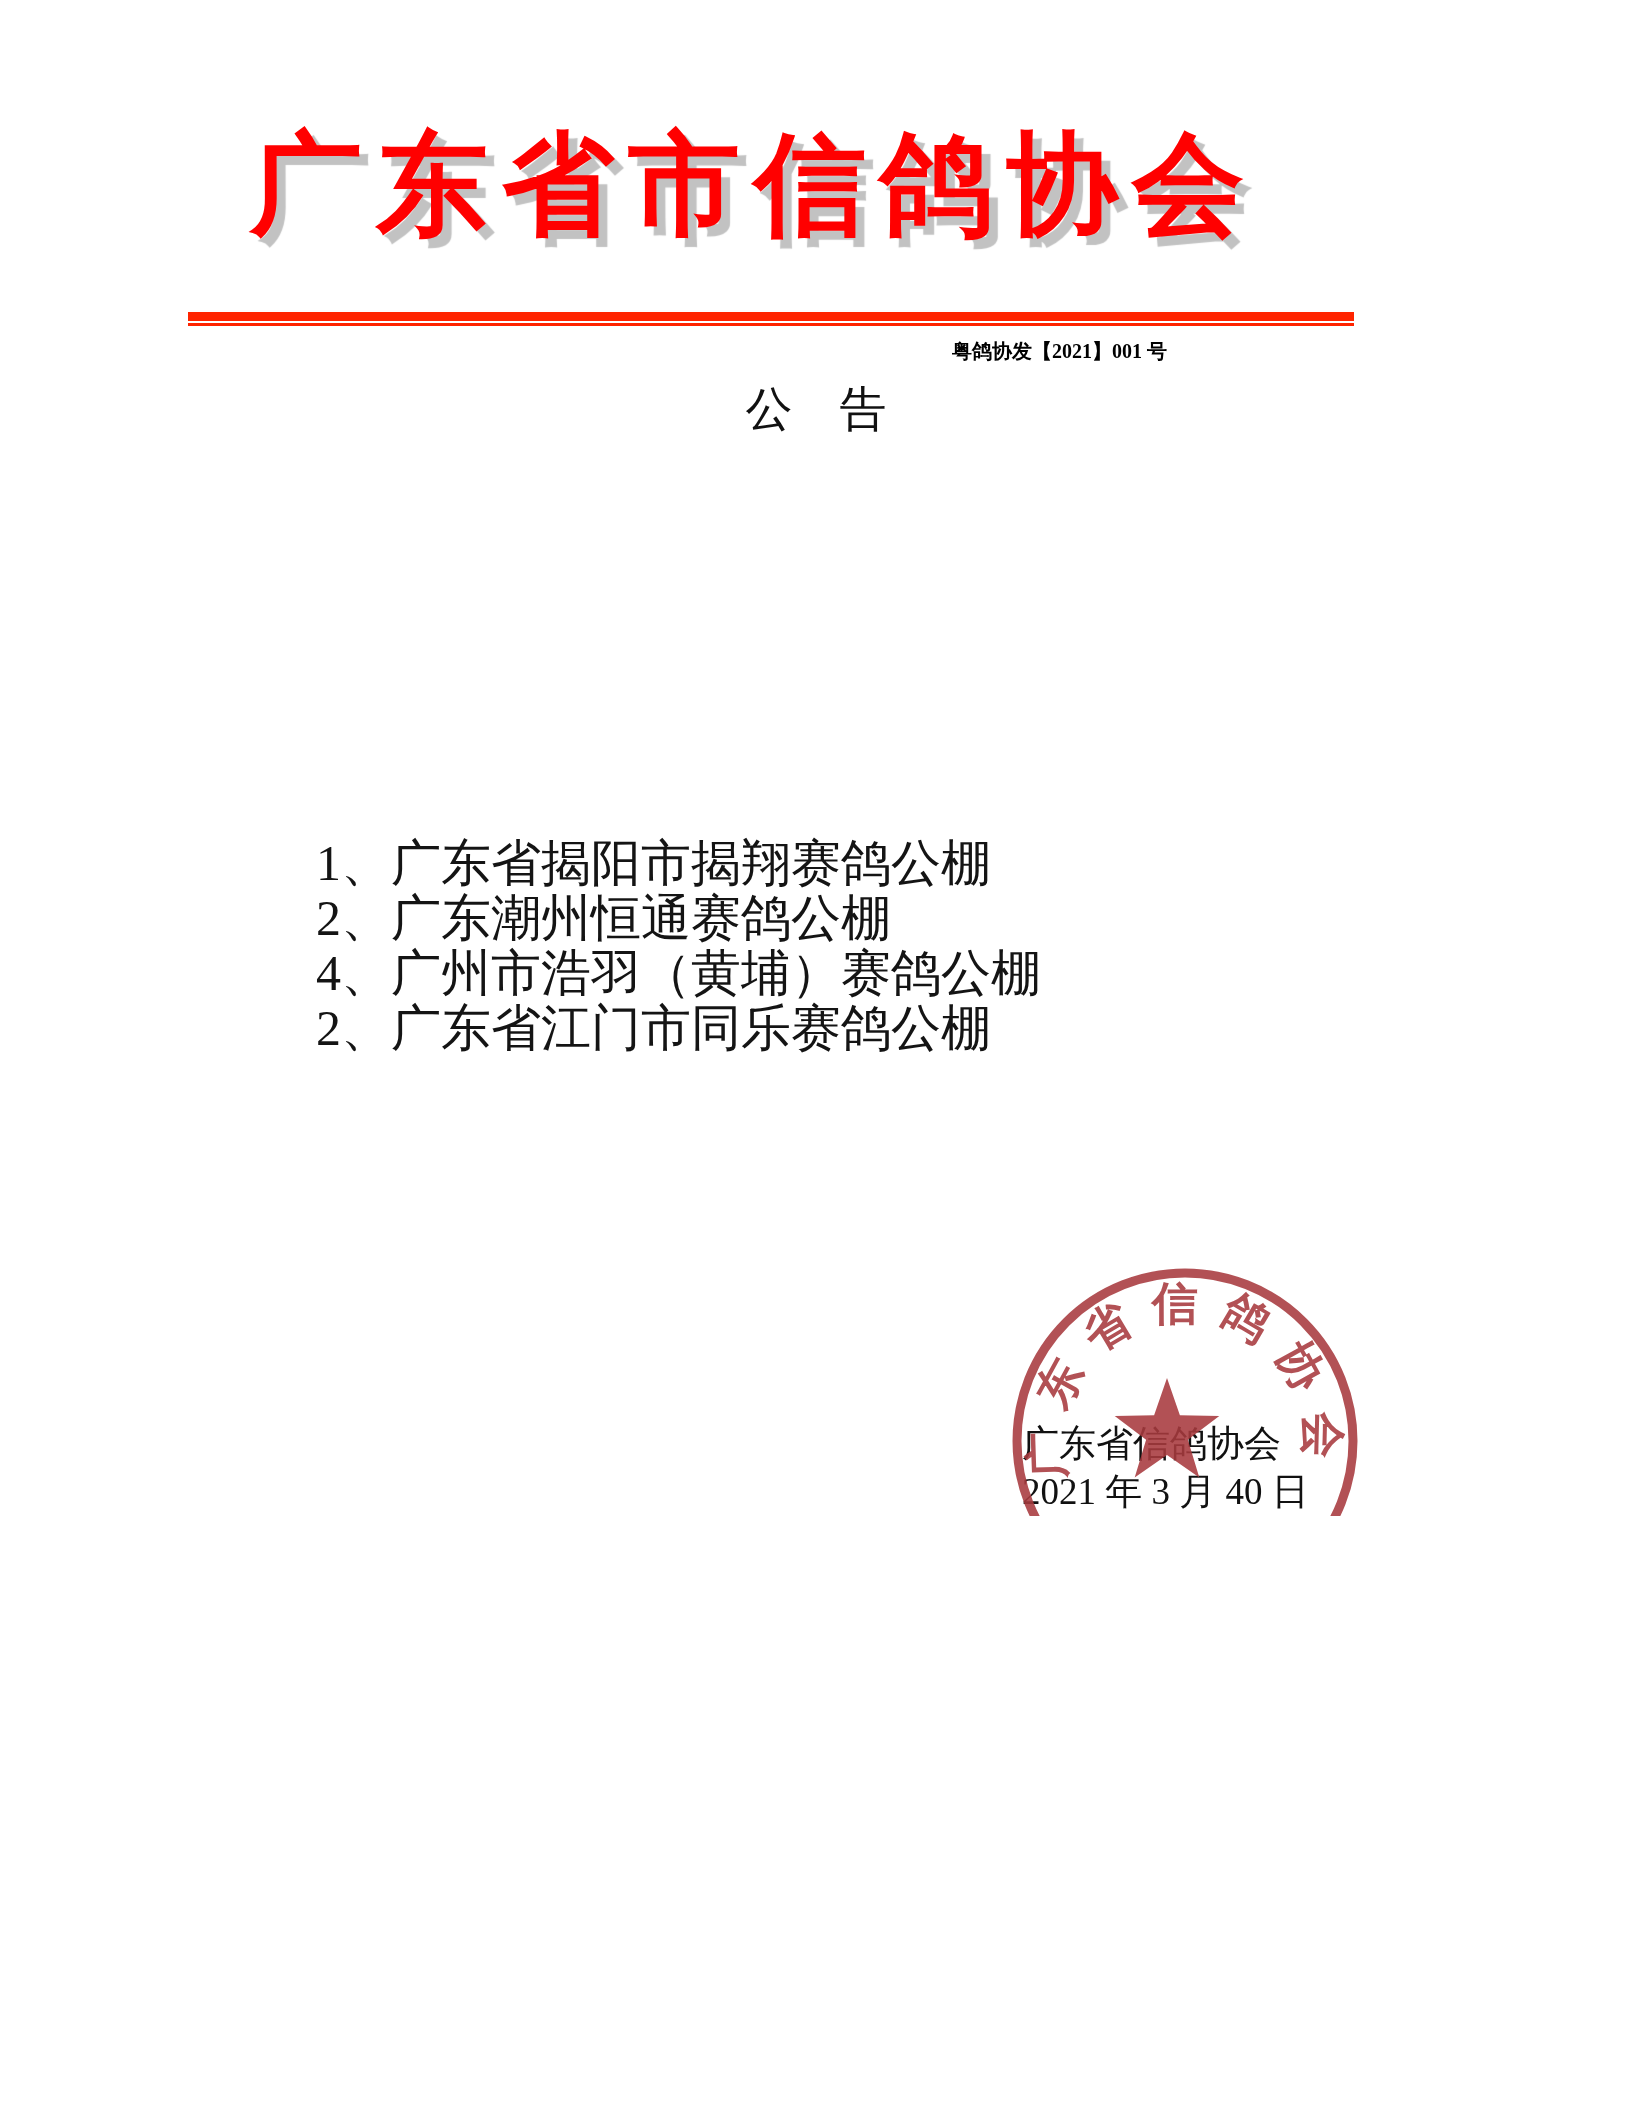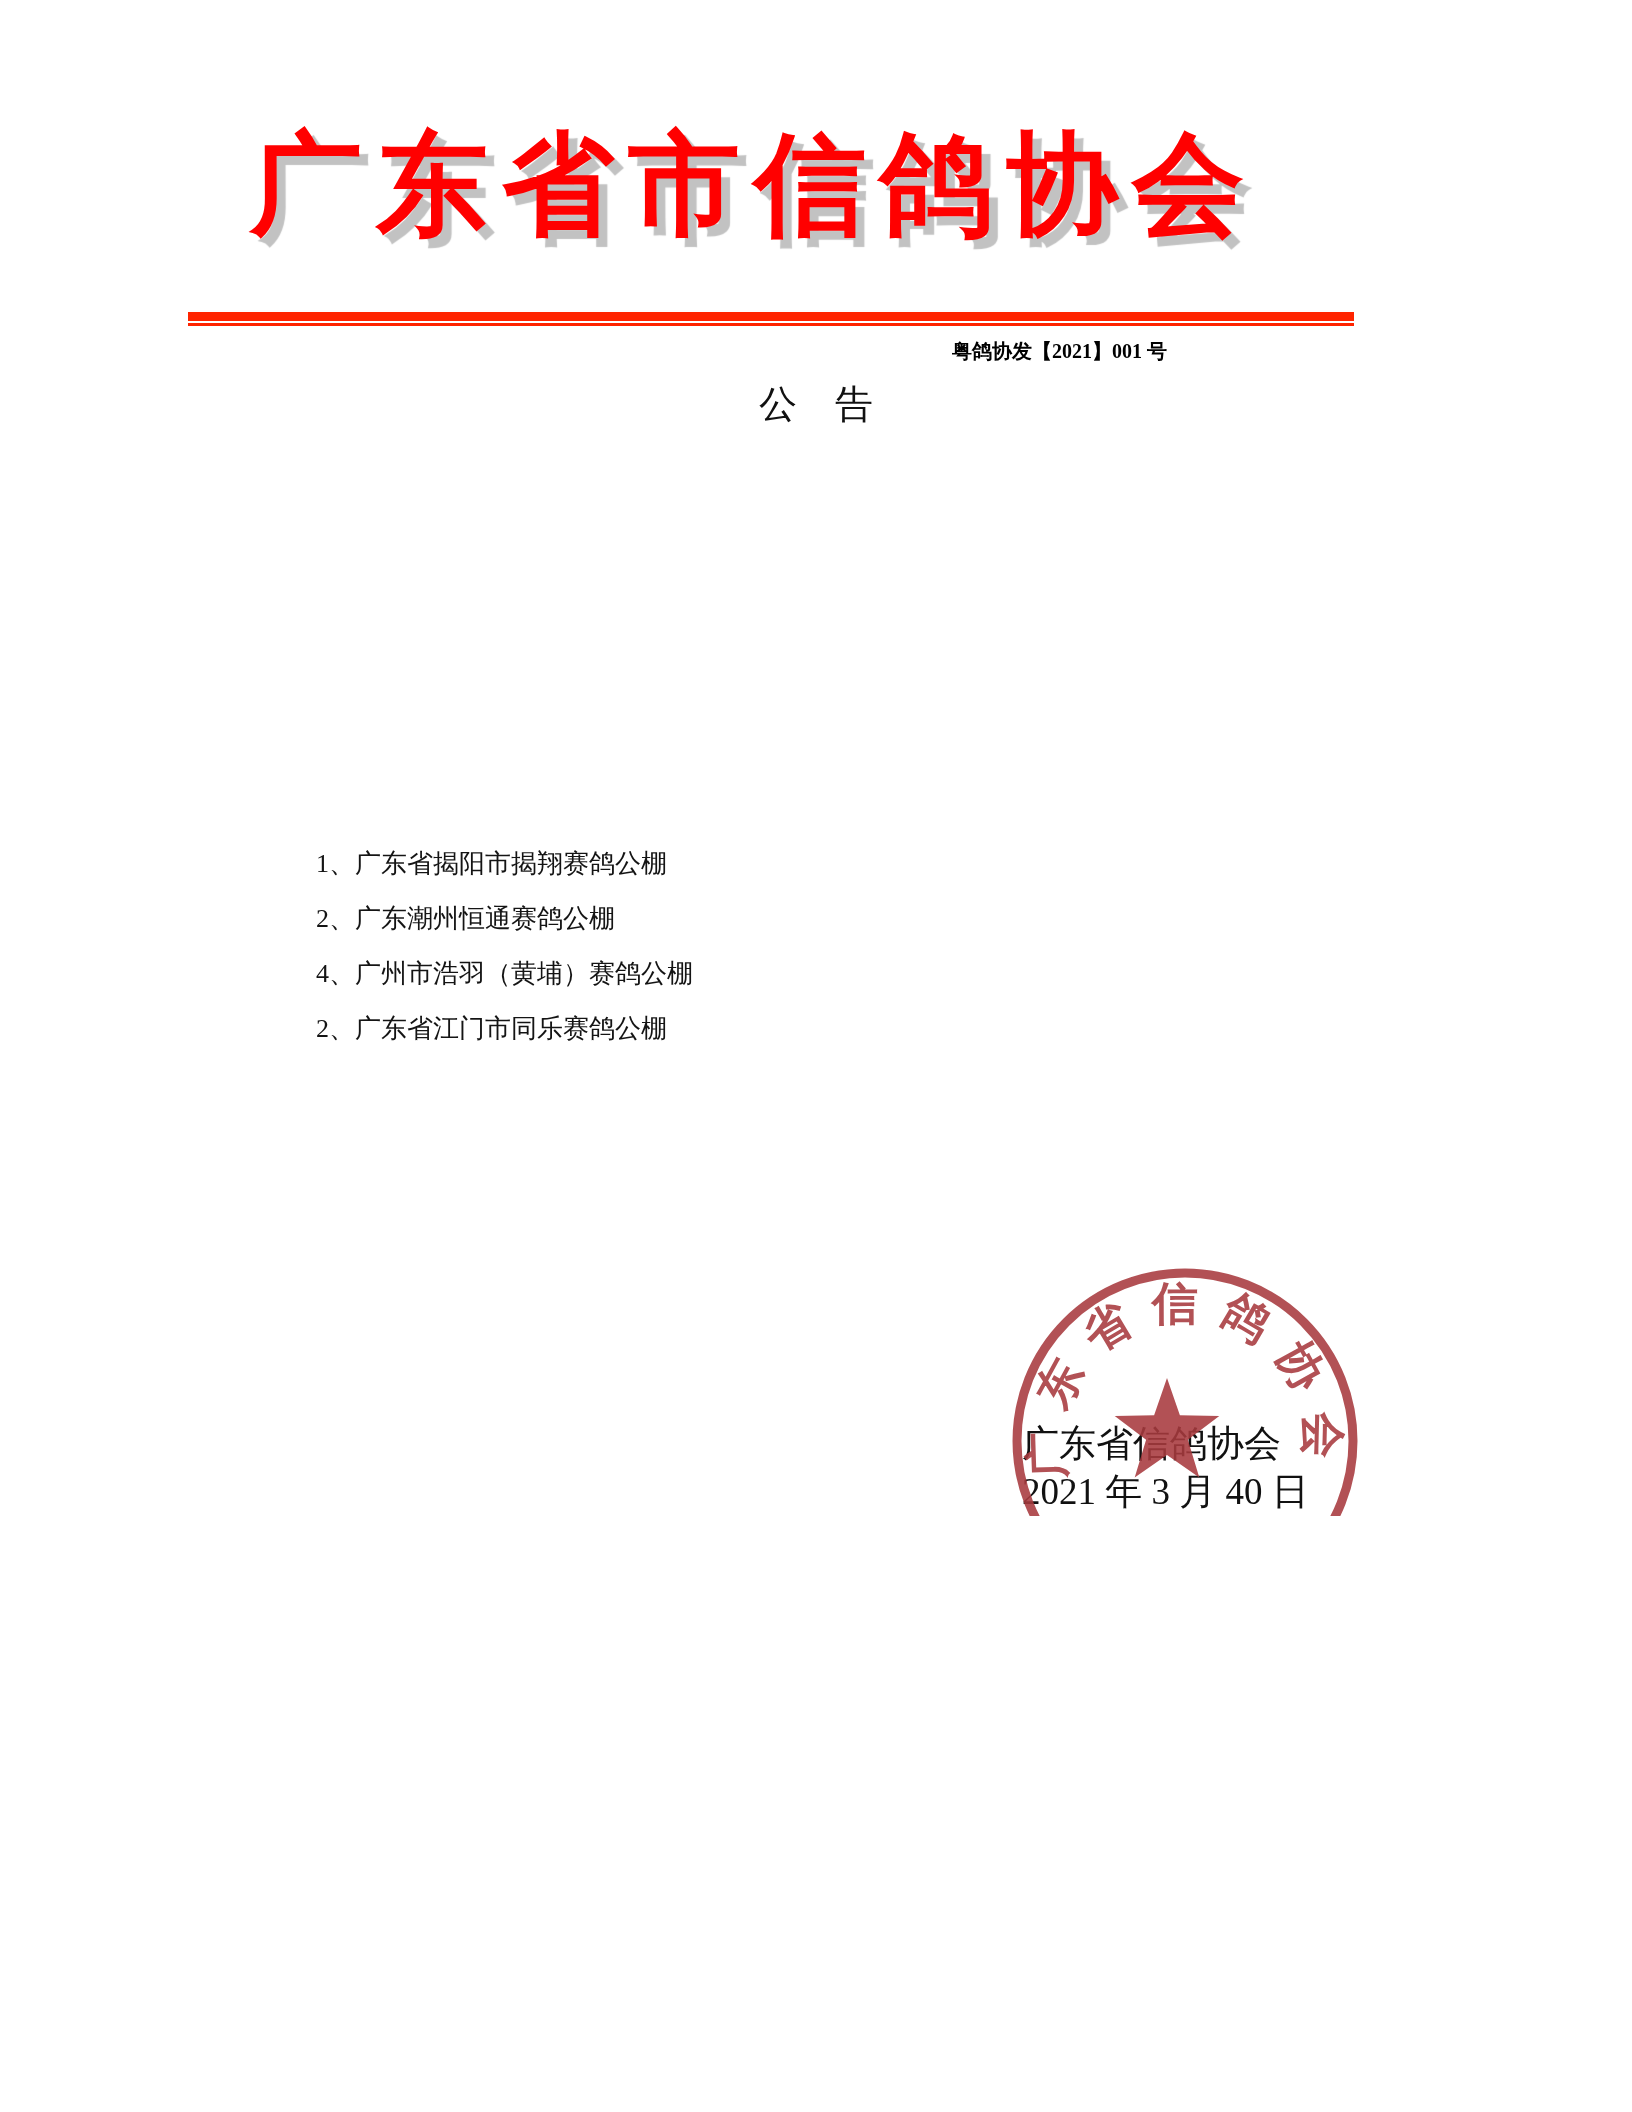--- a/index.html
+++ b/index.html
@@ -61,21 +61,21 @@
     white-space: nowrap;
   }
 
   
   .notice-title {
     position: absolute;
     left: 0;
     top: 384px;
     width: 1632px;
     text-align: center;
-    font-size: 38px;
+    font-size: 47px;
     line-height: 1.1;
     color: #111111;
     white-space: nowrap;
   }
 
   
   .body-block {
     position: absolute;
     left: 240px;
     top: 494px;
@@ -85,21 +85,21 @@
     color: #141414;
   }
   .body-line { white-space: nowrap; }
   .body-line.indent { padding-left: 76px; }
 
   .list-block {
     position: absolute;
     left: 240px;
     top: 836px;
     width: 1160px;
-    font-size: 26px;
+    font-size: 50px;
     line-height: 55px;
     color: #141414;
   }
   .loft-item {
     padding-left: 76px;
     white-space: nowrap;
   }
 
   
   .signature {

